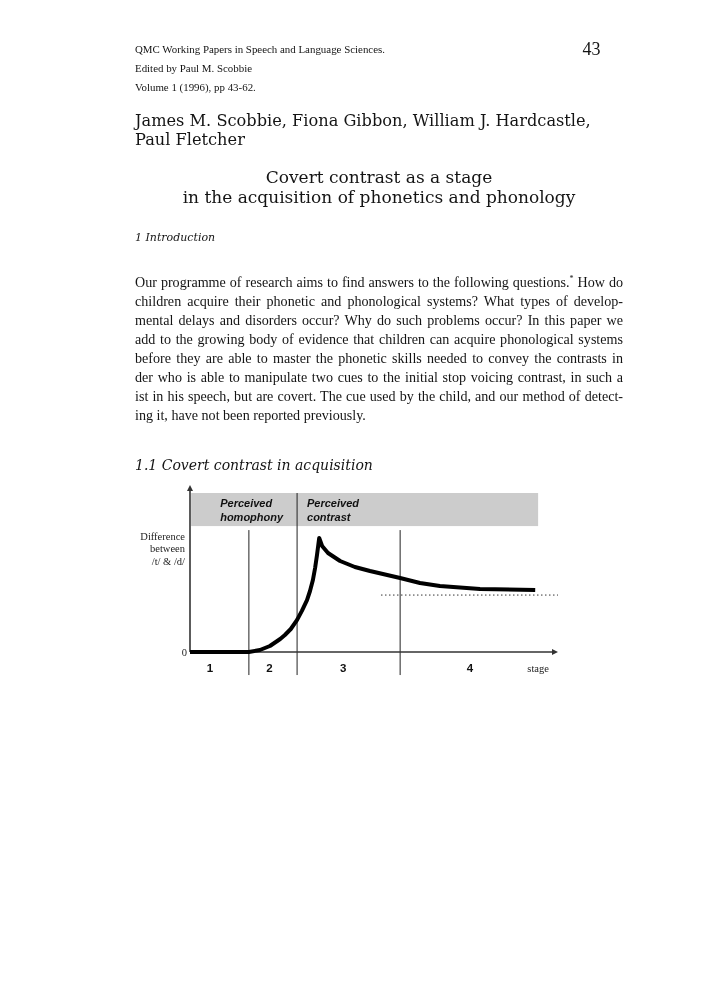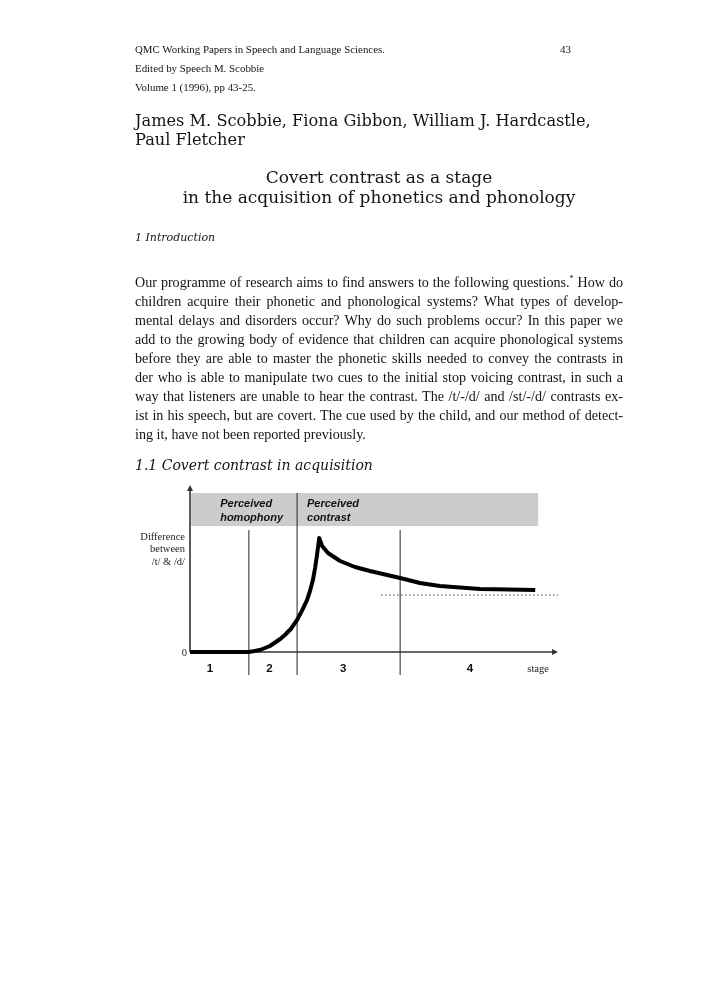--- a/index.html
+++ b/index.html
@@ -1,19 +1,19 @@
 <!DOCTYPE html>
 <html><head>
 <meta charset="utf-8">
 <style>
   html, body { margin:0; padding:0; background:#ffffff; }
   .page { position:relative; width:707px; height:1000px; overflow:hidden; background:#ffffff; color:#141414; }
 
   .running-header { position:absolute; left:135px; top:40px; font-family:"Liberation Serif", serif; font-size:10.9px; line-height:19px; white-space:nowrap; }
-  .page-number { position:absolute; left:560px; width:63px; top:40px; text-align:left; font-family:"Liberation Serif", serif; font-size:11px; line-height:19px; }
+  .page-number { position:absolute; left:560px; width:63px; top:40px; text-align:center; font-family:"Liberation Serif", serif; font-size:18px; line-height:19px; }
 
   .authors { position:absolute; left:135px; width:488px; top:110.5px; text-align:left; font-family:"DejaVu Serif", serif; font-size:16.2px; line-height:19.5px; white-space:nowrap; }
   .title { position:absolute; left:135px; width:488px; top:167.2px; text-align:center; font-family:"DejaVu Serif", serif; font-size:17px; line-height:20px; white-space:nowrap; }
 
   .heading { position:absolute; left:135px; margin:0; font-family:"DejaVu Serif", serif; font-style:italic; font-weight:normal; line-height:20px; white-space:nowrap; }
   .h-intro { top:228px; font-size:11px; }
   .h-sub { top:455.3px; font-size:14px; }
 
   .paragraph { position:absolute; left:135px; width:488px; top:272.5px; font-family:"Liberation Serif", serif; font-size:14.1px; line-height:19px; }
   .jl { display:block; height:19px; overflow:hidden; text-align:justify; text-align-last:justify; }
@@ -25,22 +25,22 @@
   .t-stage { font-family:"Liberation Sans", sans-serif; font-weight:bold; font-size:11.5px; fill:#111111; }
   .t-band { font-family:"Liberation Sans", sans-serif; font-weight:bold; font-style:italic; font-size:11px; fill:#111111; }
 </style>
 </head>
 <body>
 
 <div class="page">
 
   <div class="running-header">
     <div>QMC Working Papers in Speech and Language Sciences.</div>
-    <div>Edited by Speech M. Scobbie</div>
-    <div>Volume 1 (1996), pp 43-25.</div>
+    <div>Edited by Paul M. Scobbie</div>
+    <div>Volume 1 (1996), pp 43-62.</div>
   </div>
   <div class="page-number">43</div>
 
   <div class="authors">
     <div>James M. Scobbie, Fiona Gibbon, William J. Hardcastle,</div>
     <div>Paul Fletcher</div>
   </div>
 
   <div class="title">
     <div>Covert contrast as a stage</div>
@@ -49,21 +49,20 @@
 
   <h2 class="heading h-intro">1 Introduction</h2>
 
   <div class="paragraph">
     <div class="jl"><span>Our programme of research aims to find answers to the following questions.</span><sup class="fn">*</sup> <span>How do</span></div>
     <div class="jl">children acquire their phonetic and phonological systems? What types of develop-</div>
     <div class="jl">mental delays and disorders occur? Why do such problems occur? In this paper we</div>
     <div class="jl">add to the growing body of evidence that children can acquire phonological systems</div>
     <div class="jl">before they are able to master the phonetic skills needed to convey the contrasts in</div>
     <div class="jl">der who is able to manipulate two cues to the initial stop voicing contrast, in such a</div>
-    <div class="jl">way that listeners are unable to hear the contrast. The /t/-/d/ and /st/-/d/ contrasts ex-</div>
     <div class="jl">ist in his speech, but are covert. The cue used by the child, and our method of detect-</div>
     <div class="jl last">ing it, have not been reported previously.</div>
   </div>
 
   <h3 class="heading h-sub">1.1 Covert contrast in acquisition</h3>
 
   <svg id="chart-svg" xmlns="http://www.w3.org/2000/svg" width="460" height="220" viewBox="0 0 460 220">
       <rect x="71.104" y="23.01599999999999" width="347.024" height="33.066" fill="#cccccc"></rect>
       <text class="t-band"><tspan x="100.176" y="37.01599999999999">Perceived</tspan><tspan x="100.176" y="51.01599999999999">homophony</tspan></text>
       <text class="t-band"><tspan x="187.024" y="37.01599999999999">Perceived</tspan><tspan x="187.024" y="51.01599999999999">contrast</tspan></text>

